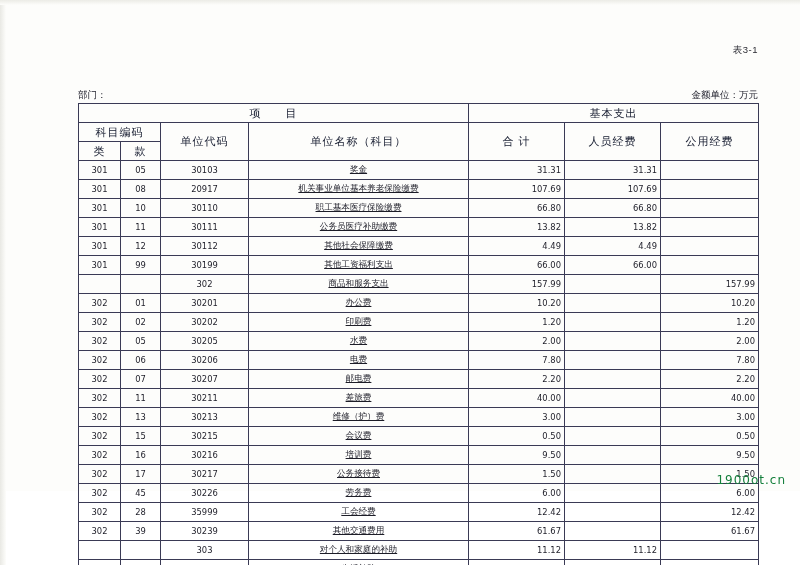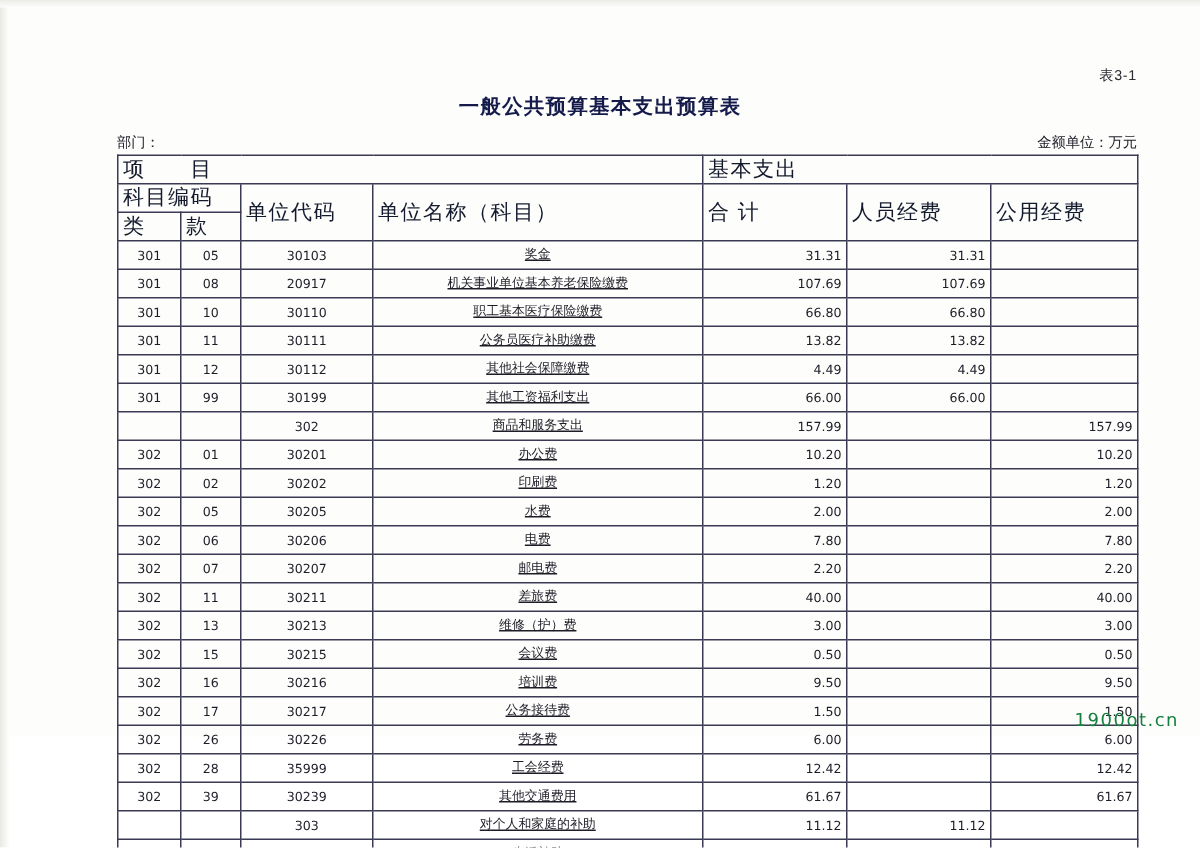--- a/index.html
+++ b/index.html
@@ -66,22 +66,22 @@
   }
   table.budget td, table.budget th {
     border: 0.8px solid #3a3a55;
     height: 18px;
     padding: 0 3px;
     font-weight: normal;
     overflow: hidden;
     white-space: nowrap;
   }
   th.hdr {
-    text-align: left;
-    font-size: 14px;
+    text-align: center;
+    font-size: 11px;
     letter-spacing: 1px;
     color: #141a2e;
   }
   .c { text-align: center; margin-left: 44px; }
   .l { text-align: center; padding-left: 6px; }
   .r { text-align: right; padding-right: 8px; }
   .num { font-family: "DejaVu Sans", sans-serif; font-size: 8.4px; }
   .item-name { padding-left: 10px; text-decoration: underline; }
   .footer {
     position: absolute;
@@ -124,21 +124,20 @@
   }
 </style>
 </head>
 <body>
 
 <div class="page">
   <div class="scan-edge-left"></div>
   <div class="scan-edge-top"></div>
 
   <div class="sheet-code">表3-1</div>
-  <div class="doc-title">一般公共预算基本支出预算表</div>
   <div class="dept-label">部门：</div>
   <div class="unit-label">金额单位：万元</div>
 
   <table class="budget">
     <colgroup>
       <col style="width:42px">
       <col style="width:40px">
       <col style="width:88px">
       <col style="width:220px">
       <col style="width:96px">
@@ -312,21 +311,21 @@
           <td class="c num">302</td>
           <td class="c num">17</td>
           <td class="l num">30217</td>
           <td class="l item-name">公务接待费</td>
           <td class="r num">1.50</td>
           <td class="r num"></td>
           <td class="r num">1.50</td>
         </tr>
         <tr>
           <td class="c num">302</td>
-          <td class="c num">26</td>
+          <td class="c num">45</td>
           <td class="l num">30226</td>
           <td class="l item-name">劳务费</td>
           <td class="r num">6.00</td>
           <td class="r num"></td>
           <td class="r num">6.00</td>
         </tr>
         <tr>
           <td class="c num">302</td>
           <td class="c num">28</td>
           <td class="l num">35999</td>

